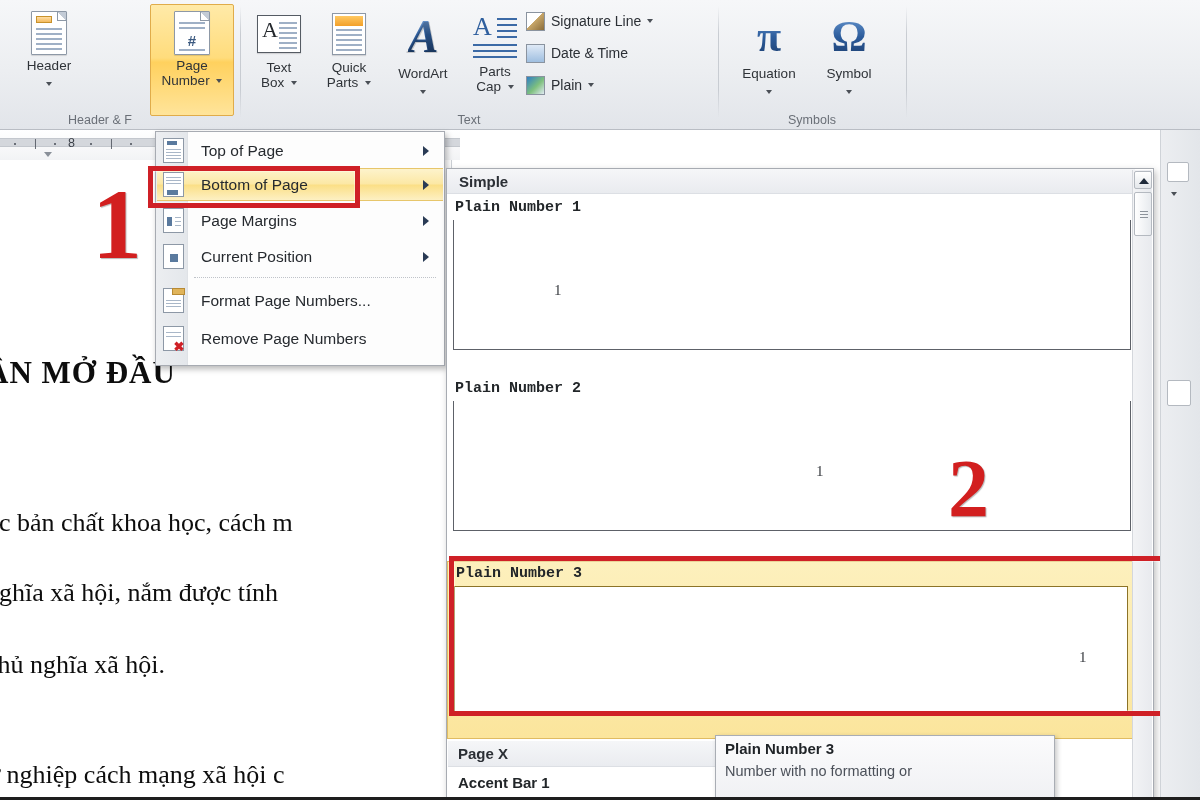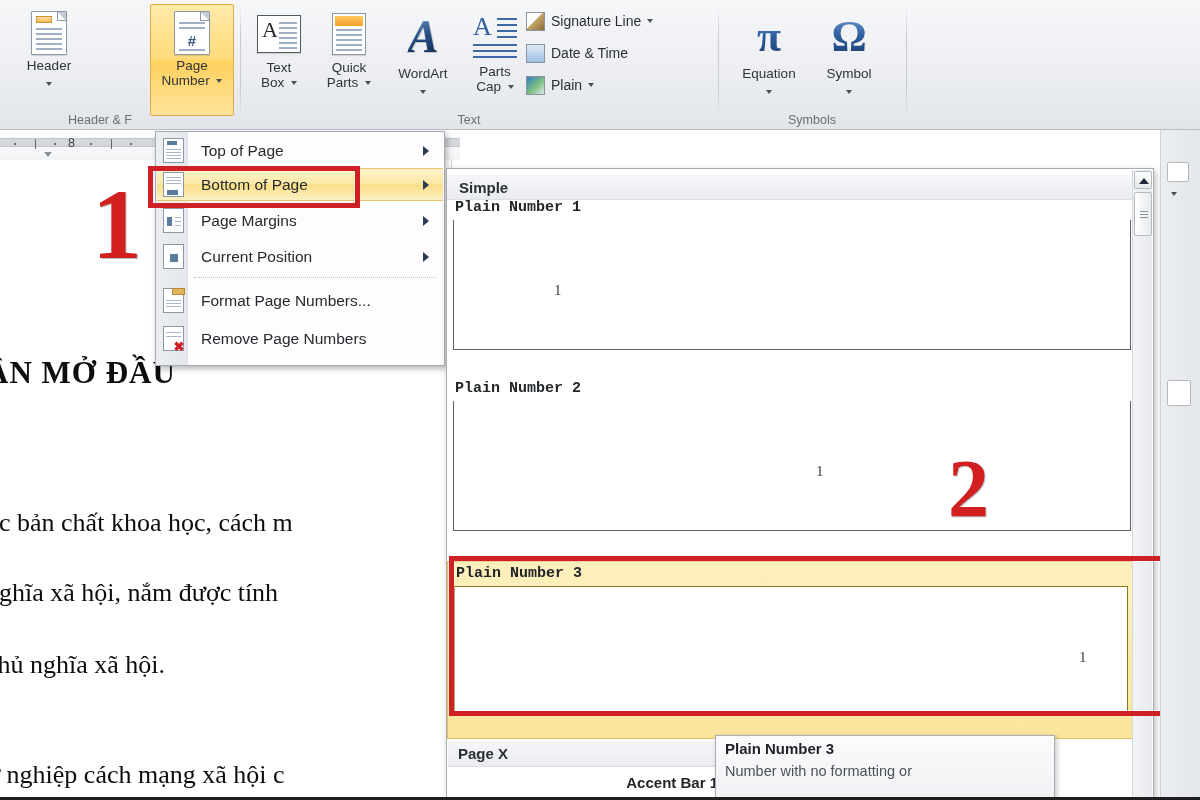--- a/index.html
+++ b/index.html
@@ -425,21 +425,21 @@
           <div class="blk" style="left:9px;top:14px;width:12px;height:11px;background:transparent;
              color:#cf2026;font-size:13px;line-height:11px;text-align:center;font-weight:bold;">✖</div>
           </div>
       </div>
       <div class="mtxt">Remove Page Numbers</div>
     </div>
   </div>
 
   <div class="gallery">
 
-    <div class="gal-sec" style="top:0;margin-top:6px;">
+    <div class="gal-sec" style="top:0;">
       <span>Simple</span>
     </div>
 
     <div class="gal-item" style="top:27px; height:178px;">
       <div class="gname">Plain Number 1</div>
       <div class="gprev">
         <div class="one" style="left:100px; top:62px;">1</div>
       </div>
     </div>
 
@@ -453,21 +453,21 @@
     <div class="gal-item selected" style="top:392px; height:178px;">
       <div class="gname">Plain Number 3</div>
       <div class="gprev">
         <div class="one" style="left:624px; top:62px;">1</div>
       </div>
     </div>
 
     <div class="gal-foot-sec" style="top:572px;">
       <span>Page X</span>
     </div>
-    <div class="gal-foot-item" style="top:599px;justify-content:flex-end;">
+    <div class="gal-foot-item" style="top:599px;">
       <span>Accent Bar 1</span>
     </div>
 
     <div class="gscroll">
       <div class="sb-btn" style="top:1px;">
         <div class="ar"></div>
       </div>
       <div class="sb-thumb">
         <div class="grip"></div>
       </div>

